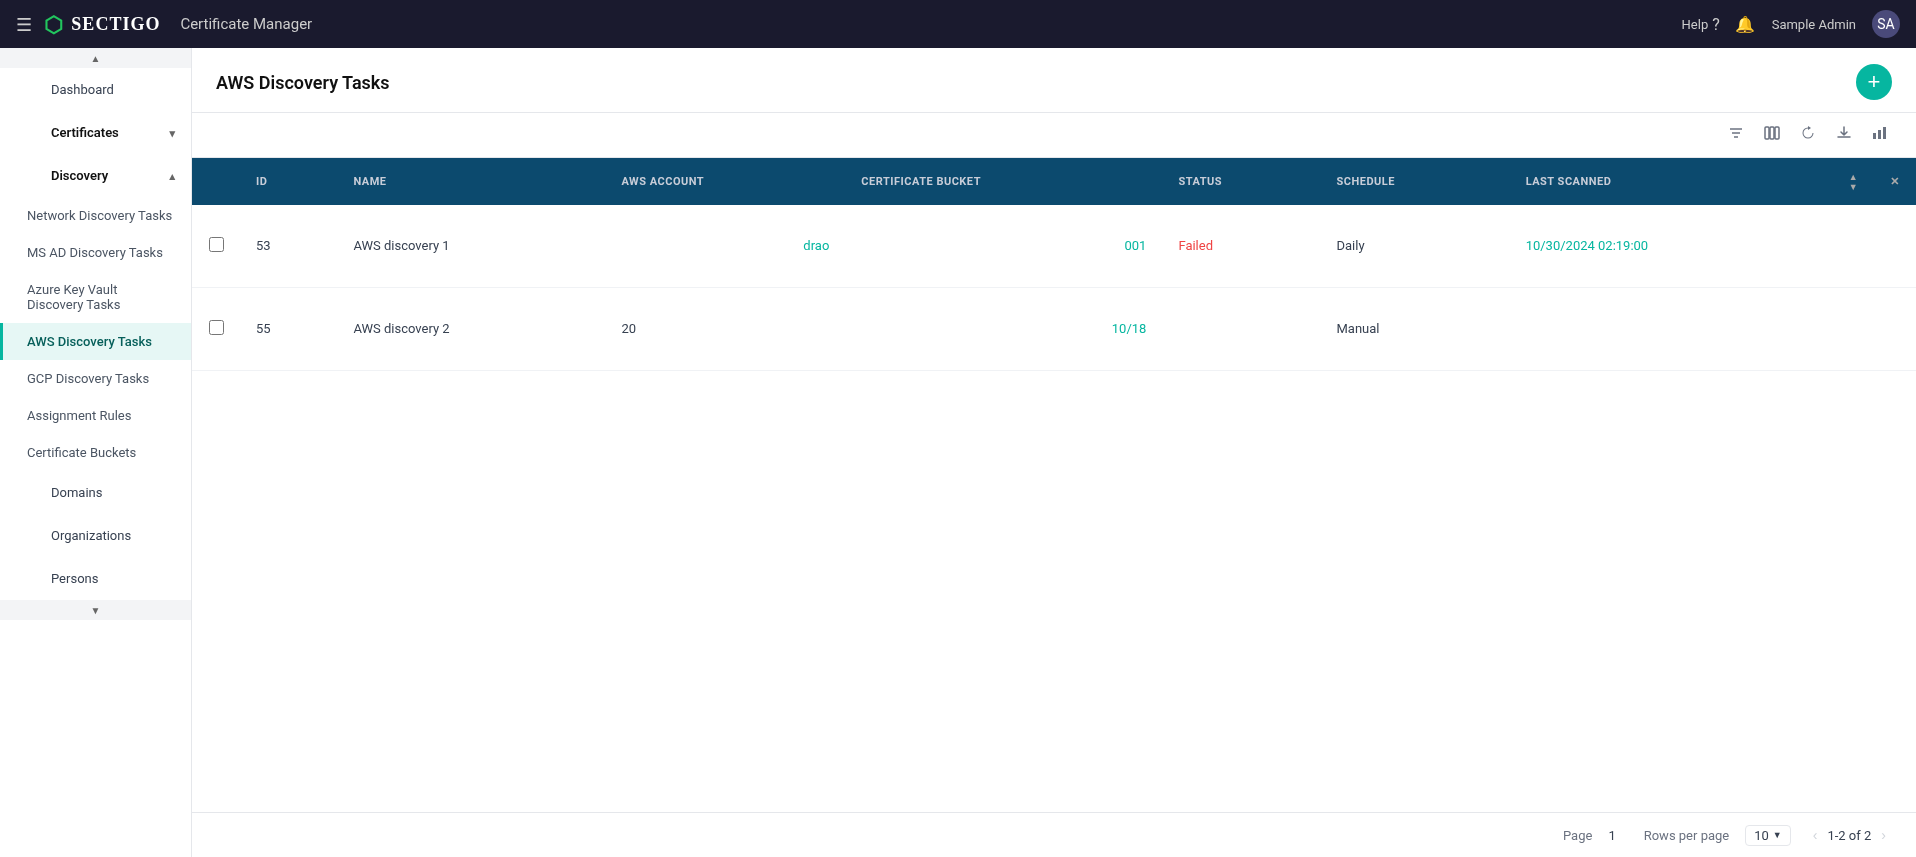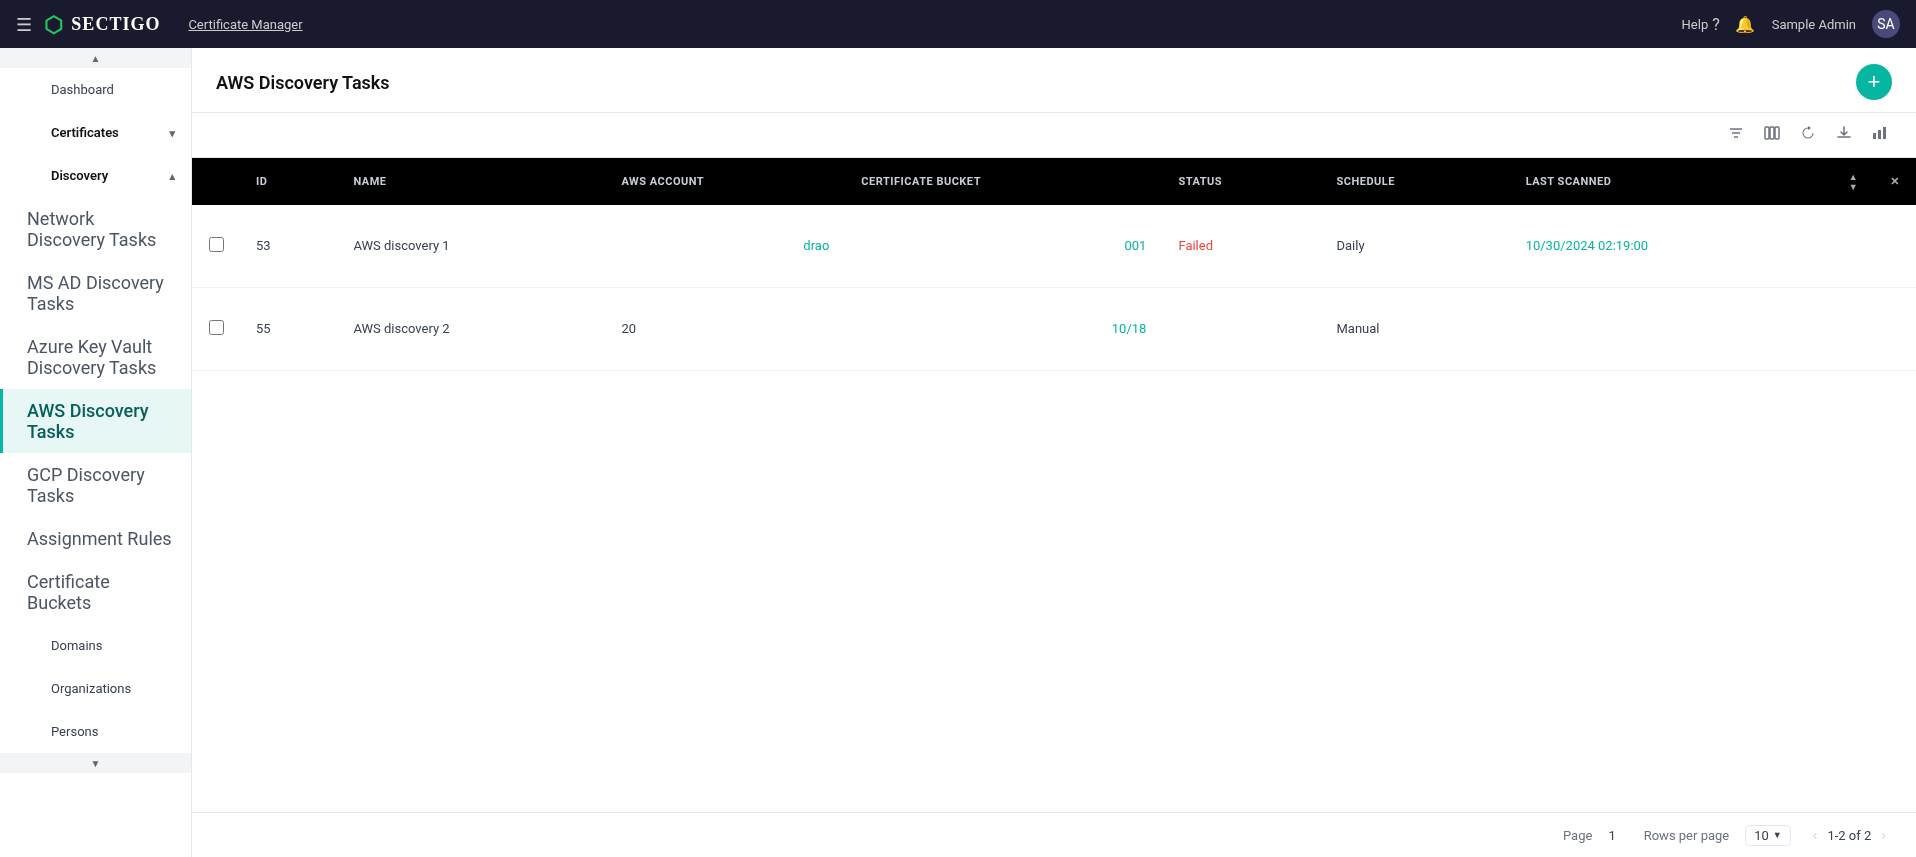--- a/index.html
+++ b/index.html
@@ -24,21 +24,21 @@
       font-size: 20px;
       font-weight: bold;
       color: #fff;
     }
     .logo-icon {
       color: #22c55e;
       font-size: 22px;
       font-weight: 900;
     }
     .logo-text { color: #fff; font-size: 18px; letter-spacing: 1px; font-family: Liberation Serif, serif; }
-    .topnav-title { color: #ccc; font-size: 13px; margin-left: 16px; text-decoration: underline; }
+    .topnav-title { color: #ccc; font-size: 15px; margin-left: 8px; }
     .topnav-spacer { flex: 1; }
     .topnav-actions { display: flex; align-items: center; gap: 16px; color: #ccc; font-size: 13px; }
     .topnav-actions span { cursor: pointer; }
     .topnav-actions .help-link { display: flex; align-items: center; gap: 4px; }
     .bell-icon, .help-icon { font-size: 16px; cursor: pointer; }
     .user-avatar {
       width: 28px; height: 28px; border-radius: 50%;
       background: #4a4a7a; display: flex; align-items: center; justify-content: center;
       color: #fff; font-size: 14px; cursor: pointer;
     }
@@ -82,21 +82,21 @@
       justify-content: space-between;
       border-left: 3px solid transparent;
       margin-left: 32px;
     }
     .sidebar-item.section-header { font-weight: 600; color: #111; }
     .sidebar-item.section-header .chevron { font-size: 11px; color: #666; }
     .sidebar-sub-item {
       padding: 11px 16px 11px 24px;
       cursor: pointer;
       color: #4b5563;
-      font-size: 18px;
+      font-size: 13px;
       border-left: 3px solid transparent;
     }
     .sidebar-sub-item.active {
       background: #e6f7f5;
       border-left: 3px solid #06b6a0;
       color: #065f5a;
       font-weight: 500;
     }
 
     
@@ -151,21 +151,21 @@
     .table-container {
       flex: 1;
       overflow-y: auto;
       background: #fff;
     }
     table {
       width: 100%;
       border-collapse: collapse;
     }
     thead tr {
-      background: #000000;
+      background: #0c4a6e;
       color: #c8cdd8;
       font-size: 11px;
       font-weight: 600;
       letter-spacing: 0.5px;
       text-transform: uppercase;
       border-radius: 18px;
     }
     thead th {
       padding: 12px 16px;
       text-align: left;

